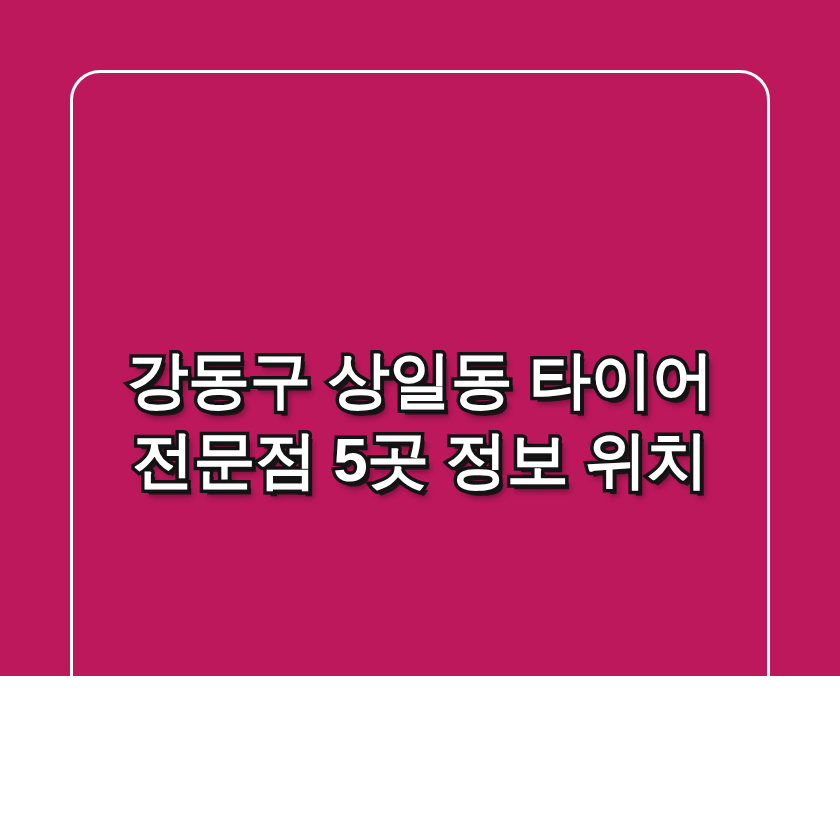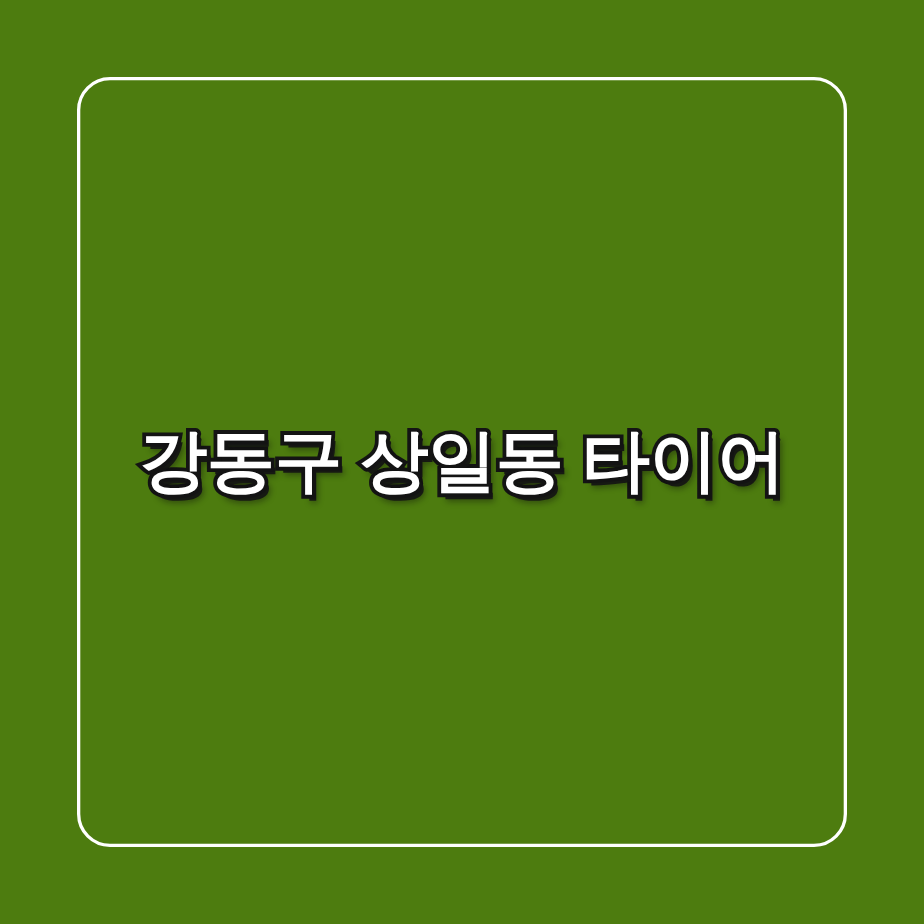--- a/index.html
+++ b/index.html
@@ -12,22 +12,22 @@
     width: 840px;
     height: 840px;
     overflow: hidden;
     font-family: "Liberation Sans", "DejaVu Sans", sans-serif;
   }
 
   
   .poster {
     position: relative;
     width: 840px;
-    height: 840px;
-    background: #4d7c0f;
+    height: 676px;
+    background: #be185d;
     box-sizing: border-box;
     overflow: hidden;
     text-decoration: underline;
   }
 
   
   .poster-frame {
     position: absolute;
     left: 70px;
     top: 70px;
@@ -83,16 +83,17 @@
 </head>
 <body>
 
 <div class="poster">
 
   <div class="poster-frame"></div>
 
   <div class="headline-wrap">
     <h1 class="headline">
       <span class="headline-line">강동구 상일동 타이어</span>
+      <span class="headline-line">전문점 5곳 정보 위치</span>
     </h1>
   </div>
 
 </div>
 
 </body></html>

